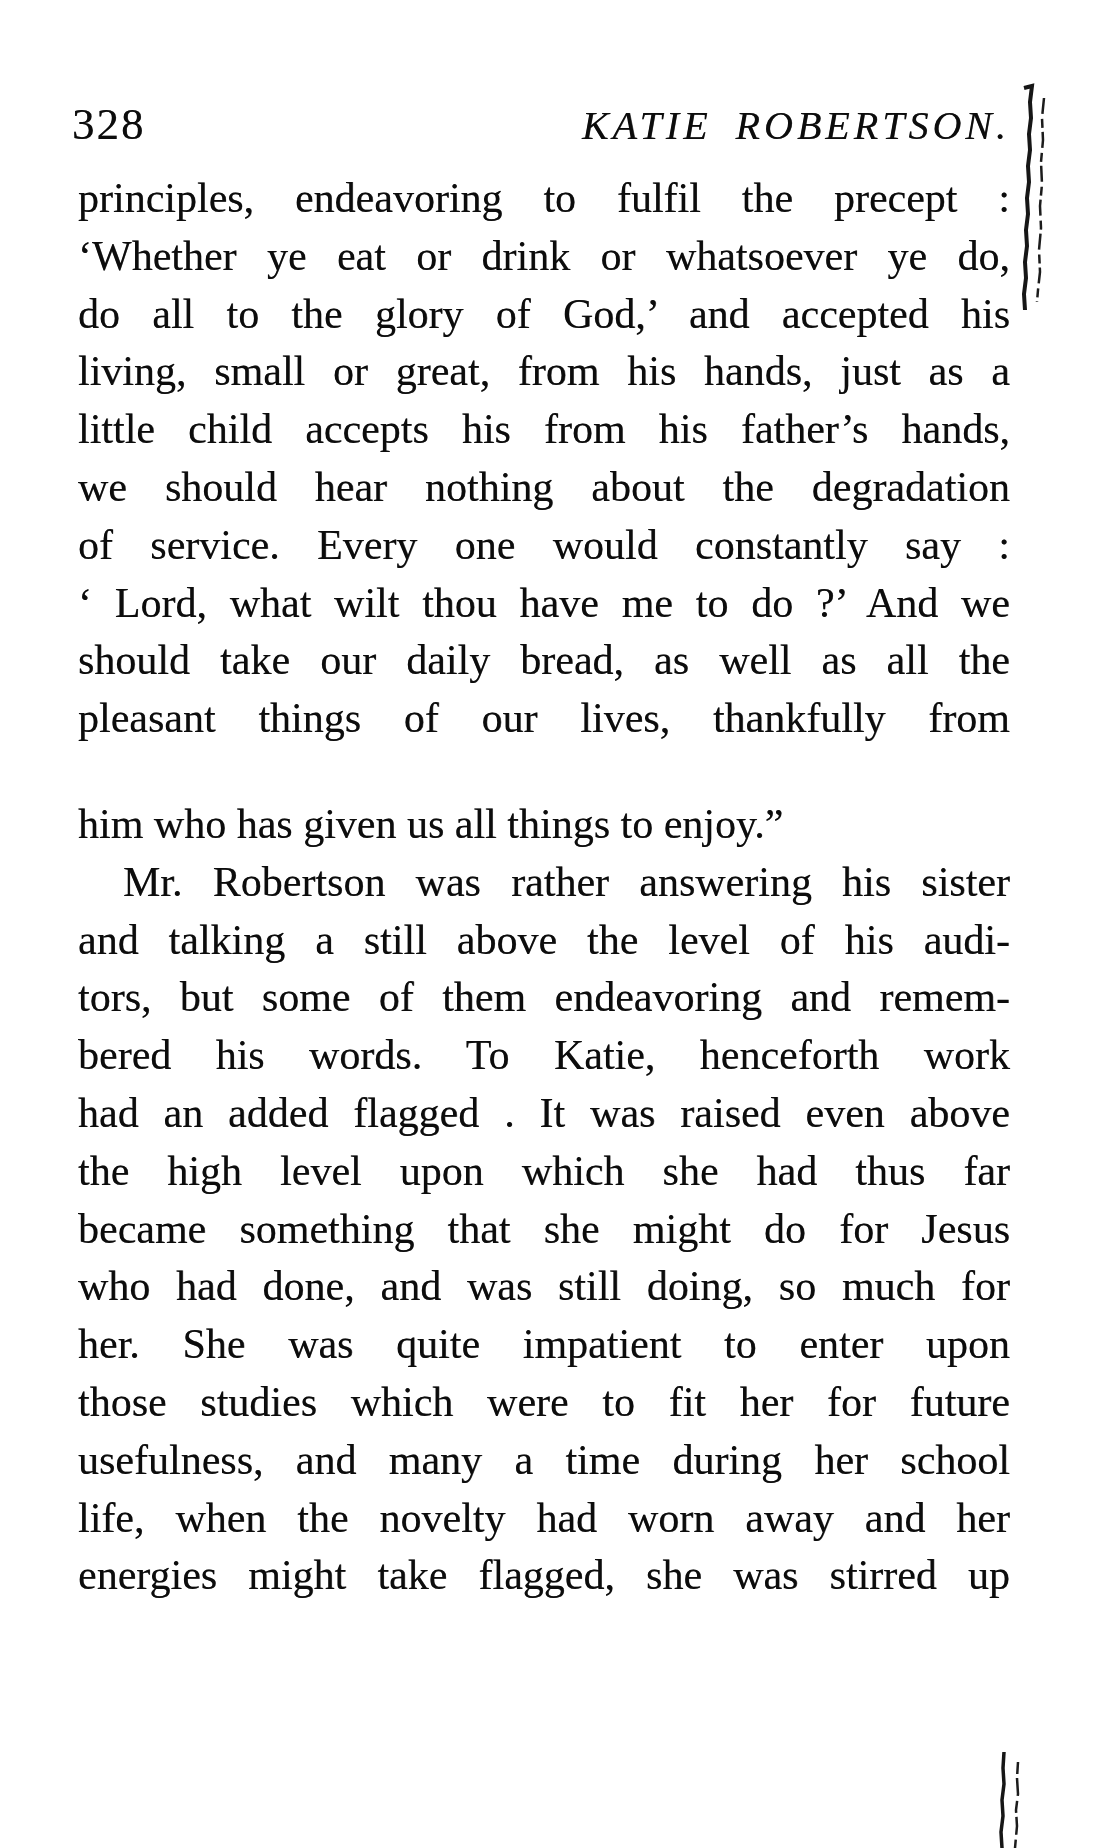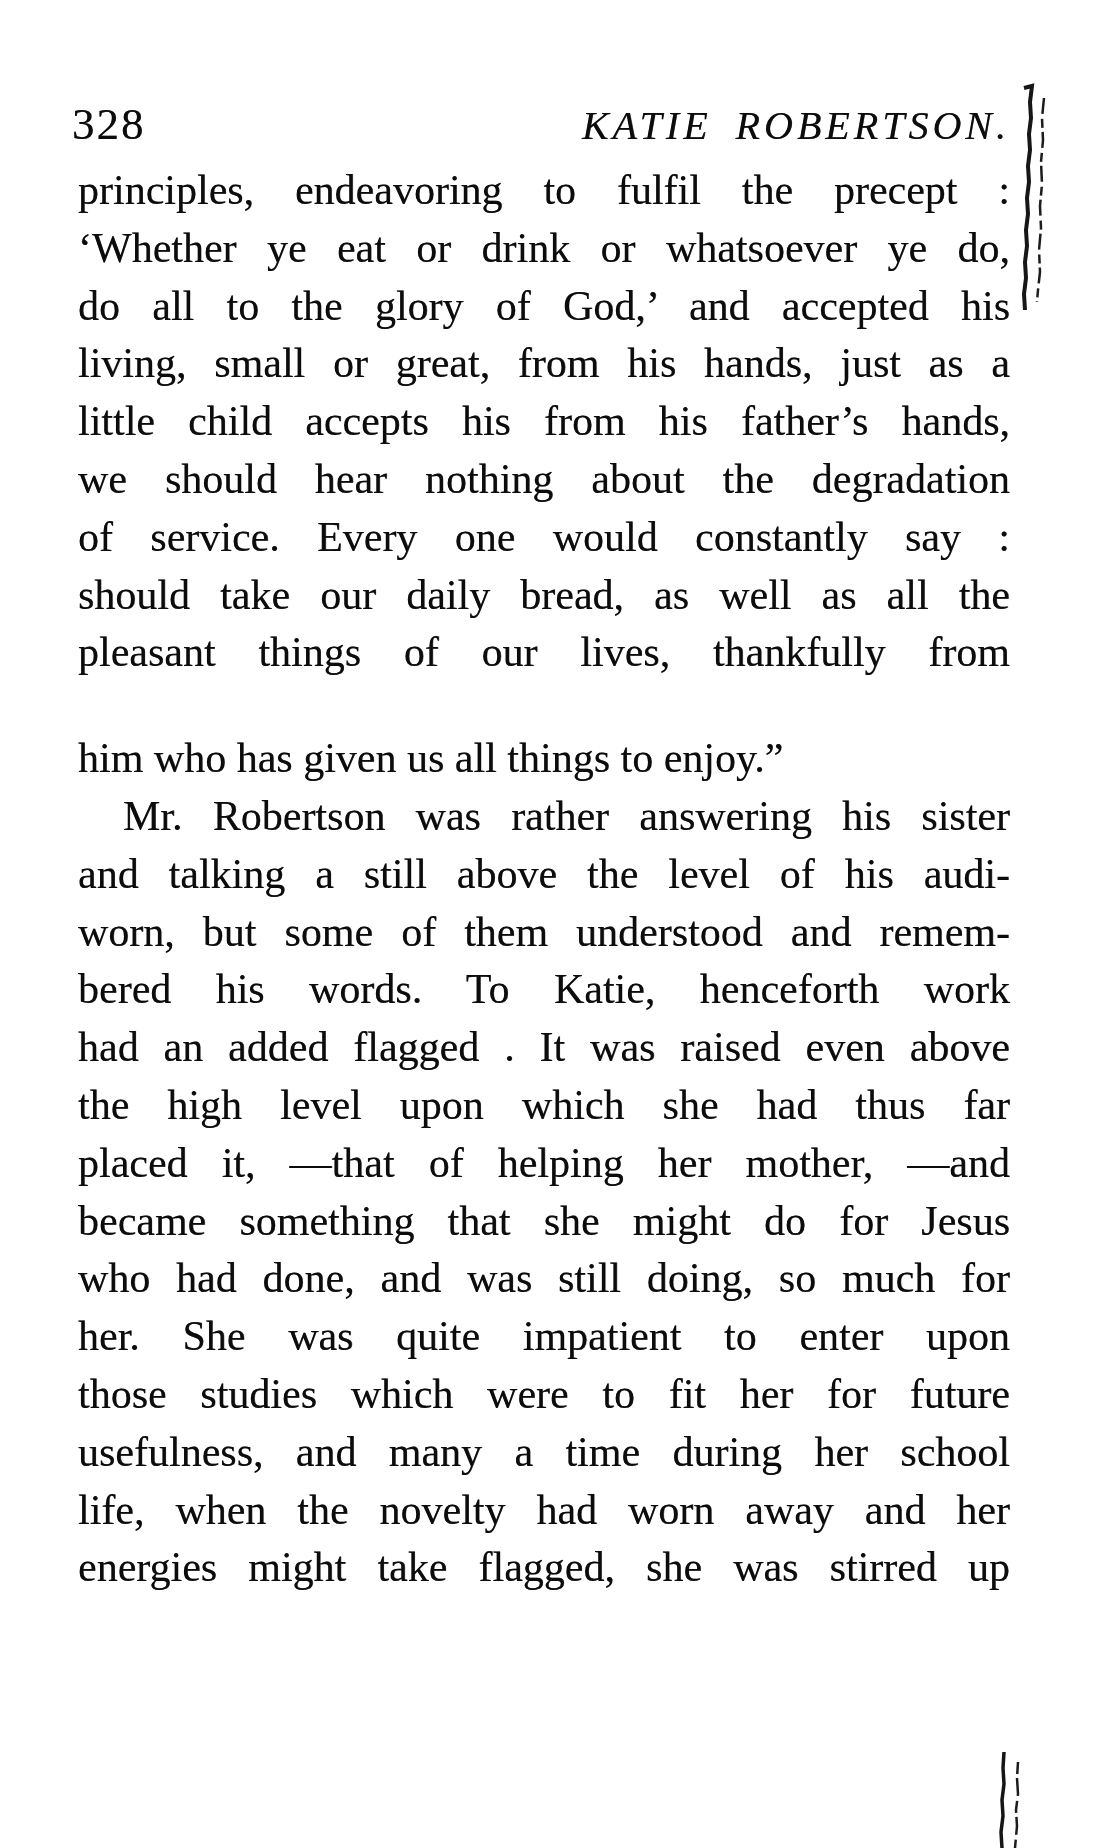--- a/index.html
+++ b/index.html
@@ -40,21 +40,21 @@
     text-align: right;
     font-style: italic;
     font-size: 40px;
     letter-spacing: 4px;
     word-spacing: 10px;
     text-shadow: 0.3px 0.3px 0.6px rgba(0,0,0,0.6);
   }
   .body-text {
     position: absolute;
     left: 78px;
-    top: 162px;
+    top: 170px;
     width: 932px;
     font-size: 42px;
     line-height: 57.8px;
     text-shadow: 0.3px 0.3px 0.6px rgba(0,0,0,0.55);
   }
   .line {
     text-align: justify;
     text-align-last: justify;
     height: 57.8px;
     white-space: normal;
@@ -86,30 +86,30 @@
   </div>
 
   <div class="body-text" id="body-text">
       <div class="line">principles, endeavoring to fulfil the precept :</div>
       <div class="line">‘Whether ye eat or drink or whatsoever ye do,</div>
       <div class="line">do all to the glory of God,’ and accepted his</div>
       <div class="line">living, small or great, from his hands, just as a</div>
       <div class="line">little child accepts his from his father’s hands,</div>
       <div class="line">we should hear nothing about the degradation</div>
       <div class="line">of service. Every one would constantly say :</div>
+      <div class="line">‘ Lord, what wilt thou have me to do ?’ And we</div>
       <div class="line">should take our daily bread, as well as all the</div>
       <div class="line">pleasant things of our lives, thankfully from</div>
       <div class="line no-just-last">him who has given us all things to enjoy.”</div>
       <div class="line first-indent">Mr. Robertson was rather answering his sister</div>
       <div class="line">and talking a still above the level of his audi-</div>
-      <div class="line">worn, but some of them understood and remem-</div>
+      <div class="line">tors, but some of them endeavoring and remem-</div>
       <div class="line">bered his words. To Katie, henceforth work</div>
       <div class="line">had an added flagged . It was raised even above</div>
       <div class="line">the high level upon which she had thus far</div>
-      <div class="line">placed it, —that of helping her mother, —and</div>
       <div class="line">became something that she might do for Jesus</div>
       <div class="line">who had done, and was still doing, so much for</div>
       <div class="line">her. She was quite impatient to enter upon</div>
       <div class="line">those studies which were to fit her for future</div>
       <div class="line">usefulness, and many a time during her school</div>
       <div class="line">life, when the novelty had worn away and her</div>
       <div class="line">energies might take flagged, she was stirred up</div>
     </div>
 
   <svg class="artifact-svg" viewBox="0 0 1104 1848">

